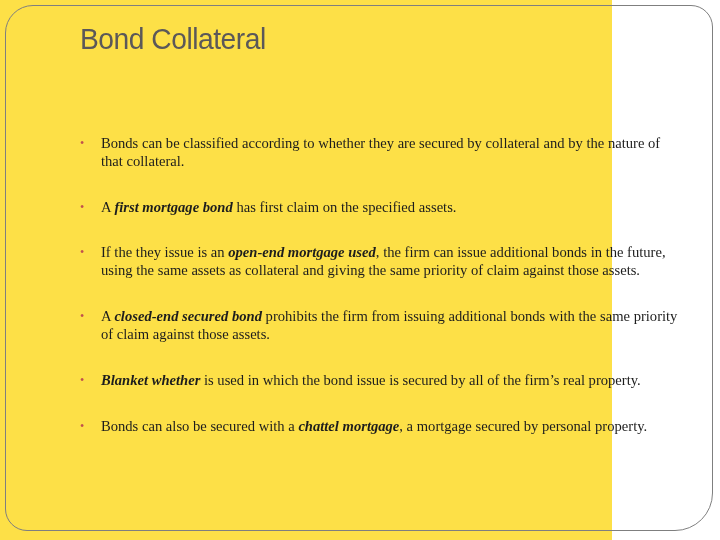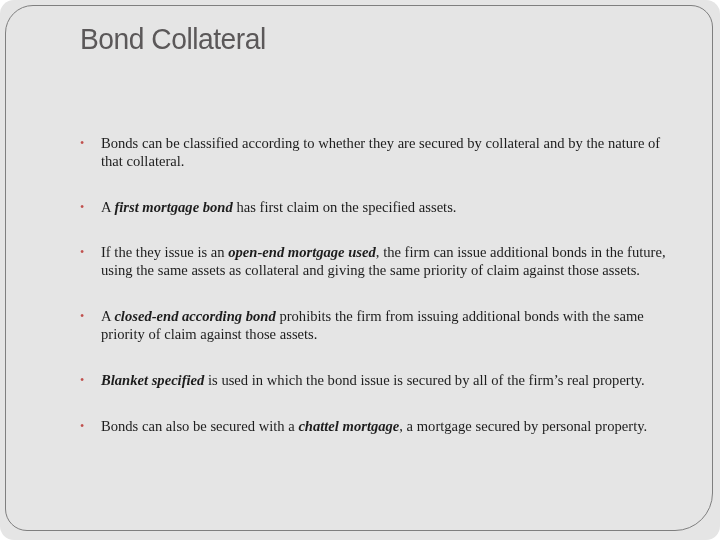--- a/index.html
+++ b/index.html
@@ -5,24 +5,23 @@
     html, body {
       margin: 0;
       padding: 0;
       width: 720px;
       height: 540px;
       background: #ffffff;
       overflow: hidden;
     }
     .slide {
       position: relative;
-      width: 720px;
+      width: 612px;
       height: 540px;
-      background: #e5e5e5;
-      border-radius: 14px;
+      background: #fde047;
     }
     .frame {
       position: absolute;
       left: 5px;
       top: 5px;
       width: 708px;
       height: 526px;
       border: 1px solid #7f7f7f;
       border-radius: 28px 22px 38px 22px;
       box-sizing: border-box;
@@ -88,26 +87,26 @@
       <span>A </span><span class="em">first mortgage bond</span><span> has first claim on the specified assets.</span>
     </div>
 
     <div class="bullet-item">
       <span class="bullet-dot">•</span>
       <span>If the they issue is an </span><span class="em">open-end mortgage used</span><span>, the firm can issue additional bonds in the future, using the same assets as collateral and giving the same priority of claim against those assets.</span>
     </div>
 
     <div class="bullet-item">
       <span class="bullet-dot">•</span>
-      <span>A </span><span class="em">closed-end according bond</span><span> prohibits the firm from issuing additional bonds with the same priority of claim against those assets.</span>
+      <span>A </span><span class="em">closed-end secured bond</span><span> prohibits the firm from issuing additional bonds with the same priority of claim against those assets.</span>
     </div>
 
     <div class="bullet-item">
       <span class="bullet-dot">•</span>
-      <span class="em">Blanket specified</span><span> is used in which the bond issue is secured by all of the firm’s real property.</span>
+      <span class="em">Blanket whether</span><span> is used in which the bond issue is secured by all of the firm’s real property.</span>
     </div>
 
     <div class="bullet-item">
       <span class="bullet-dot">•</span>
       <span>Bonds can also be secured with a </span><span class="em">chattel mortgage</span><span>, a mortgage secured by personal property.</span>
     </div>
   </div>
 </div>
 
 </body></html>

